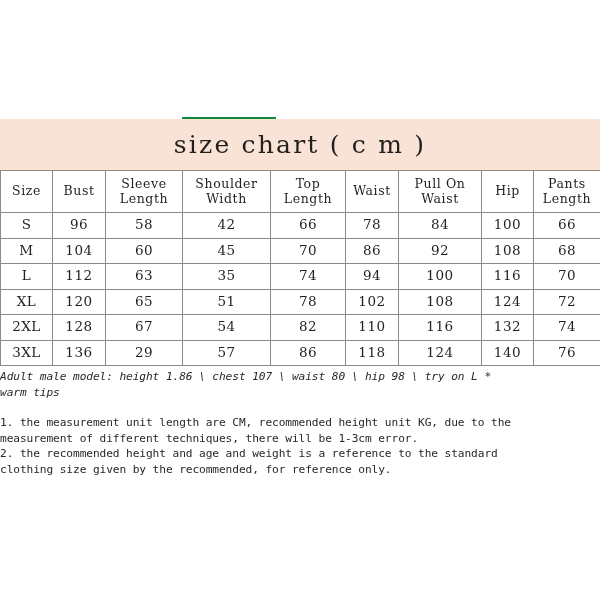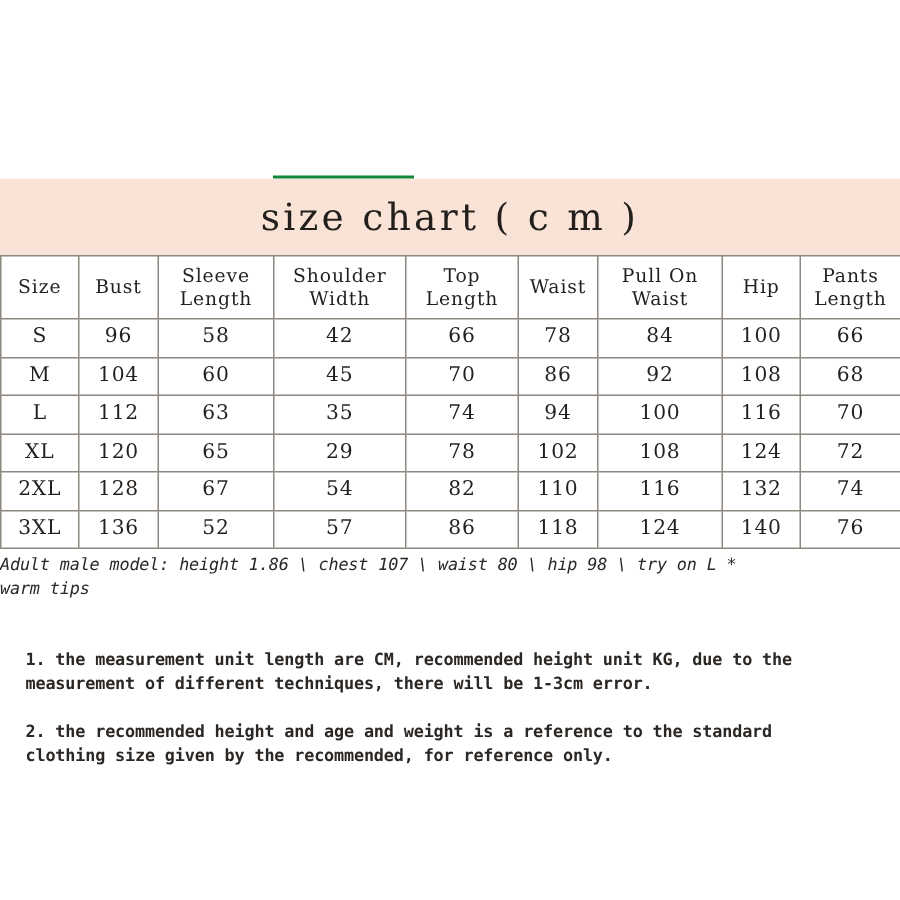--- a/index.html
+++ b/index.html
@@ -116,22 +116,21 @@
     margin: 0;
   }
   .note-model {
     padding-top: 3px;
     font-style: italic;
   }
   .note-block {
     padding-top: 15px;
   }
   .note-block p {
-    margin: 17px;
-    font-weight: bold;
+    margin: 0;
   }
 
   
   .bottom-spacer {
     background: #ffffff;
     height: 110px;
   }
 </style>
 </head>
 <body>
@@ -209,42 +208,42 @@
         <td>74</td>
         <td>94</td>
         <td>100</td>
         <td>116</td>
         <td>70</td>
       </tr>
       <tr>
         <td>XL</td>
         <td>120</td>
         <td>65</td>
-        <td>29</td>
+        <td>51</td>
         <td>78</td>
         <td>102</td>
         <td>108</td>
         <td>124</td>
         <td>72</td>
       </tr>
       <tr>
         <td>2XL</td>
         <td>128</td>
         <td>67</td>
         <td>54</td>
         <td>82</td>
         <td>110</td>
         <td>116</td>
         <td>132</td>
         <td>74</td>
       </tr>
       <tr>
         <td>3XL</td>
         <td>136</td>
-        <td>52</td>
+        <td>29</td>
         <td>57</td>
         <td>86</td>
         <td>118</td>
         <td>124</td>
         <td>140</td>
         <td>76</td>
       </tr>
     </tbody>
   </table>
 

